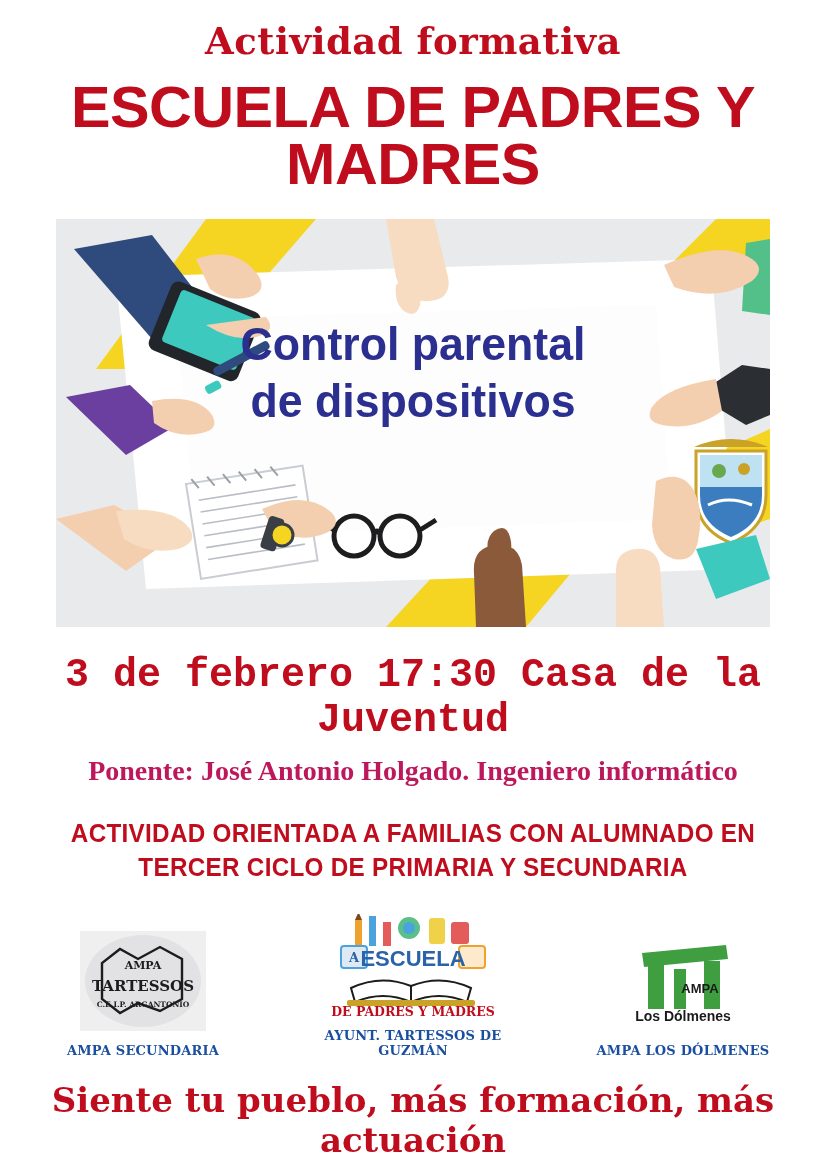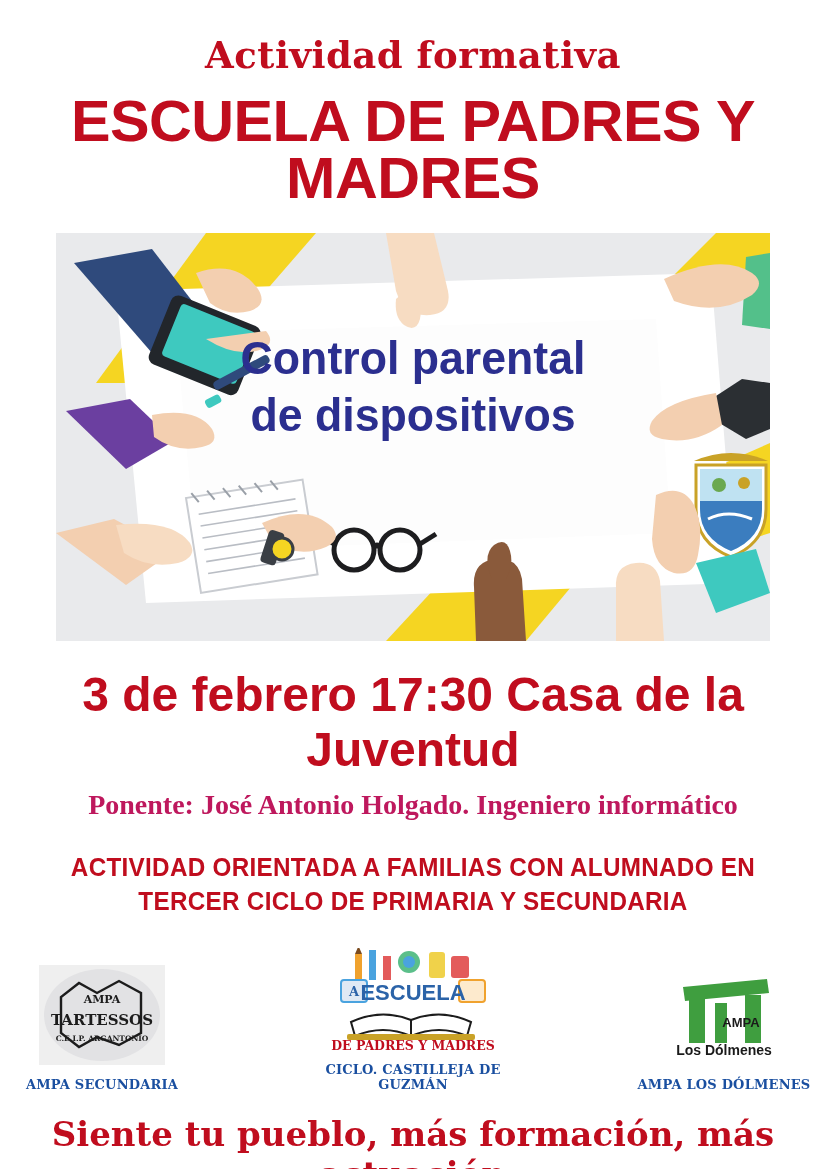--- a/index.html
+++ b/index.html
@@ -18,21 +18,21 @@
     width: 826px;
     height: 1169px;
     position: relative;
     background: #ffffff;
     box-sizing: border-box;
   }
 
   
   .header {
     text-align: center;
-    padding-top: 36px;
+    padding-top: 22px;
   }
   .kicker {
     font-family: "DejaVu Serif", serif;
     font-weight: bold;
     font-size: 37px;
     color: #c00d1e;
     letter-spacing: 0.5px;
     line-height: 1.05;
   }
   .main-title {
@@ -70,23 +70,23 @@
     z-index: 6;
     transform: scaleX(0.95);
   }
 
   
   .details {
     text-align: center;
     margin-top: 26px;
   }
   .date-line {
-    font-family: Liberation Sans, sans-serif;
-    font-weight: bold;
-    font-size: 48px;
+    font-family: Liberation Mono, monospace;
+    font-weight: bold;
+    font-size: 40px;
     color: #c00d1e;
     letter-spacing: 0px;
   }
   .speaker-line {
     font-family: "Liberation Serif", serif;
     font-weight: bold;
     font-size: 28px;
     color: #be185d;
     margin-top: 12px;
   }
@@ -99,21 +99,21 @@
     line-height: 1.35;
     letter-spacing: 0.3px;
     transform: scaleX(0.97);
   }
 
   
   .logos {
     display: flex;
     justify-content: center;
     align-items: flex-end;
-    gap: 113px;
+    gap: 72px;
     margin-top: 30px;
   }
   .logo-block {
     width: 198px;
     text-align: center;
   }
   .logo-art {
     height: 104px;
     display: flex;
     align-items: center;
@@ -307,21 +307,21 @@
           <rect x="134" y="32" width="26" height="22" rx="3" fill="#fdeacd" stroke="#f0a22e" stroke-width="2"></rect>
 
           <text x="88" y="52" text-anchor="middle" font-family="Liberation Sans, sans-serif" font-size="22" font-weight="bold" fill="#2b63a8">ESCUELA</text>
 
           <path d="M26,74 q30,-14 60,-2 q30,-12 60,2 l-4,14 q-28,-12 -56,0 q-28,-12 -56,0 z" fill="#ffffff" stroke="#1c1c1c" stroke-width="2"></path>
           <path d="M86,72 L86,86" stroke="#1c1c1c" stroke-width="2"></path>
           <rect x="22" y="86" width="128" height="6" rx="2" fill="#c9a227"></rect>
           <text x="88" y="102" text-anchor="middle" font-family="DejaVu Serif, serif" font-size="12.5" font-weight="bold" fill="#c00d1e">DE PADRES Y MADRES</text>
         </svg>
       </div>
-      <div class="logo-caption">CICLO. CASTILLEJA DE GUZMÁN</div>
+      <div class="logo-caption">AYUNT. TARTESSOS DE GUZMÁN</div>
     </div>
 
     <div class="logo-block">
       <div class="logo-art">
         <svg viewBox="0 0 150 104" width="150" height="104">
 
           <path d="M34,24 L118,16 L120,30 L36,38 Z" fill="#3f9e3f"></path>
           <rect x="40" y="36" width="16" height="44" fill="#3f9e3f"></rect>
           <rect x="96" y="32" width="16" height="48" fill="#3f9e3f"></rect>
           <rect x="66" y="40" width="12" height="40" fill="#3f9e3f"></rect>

